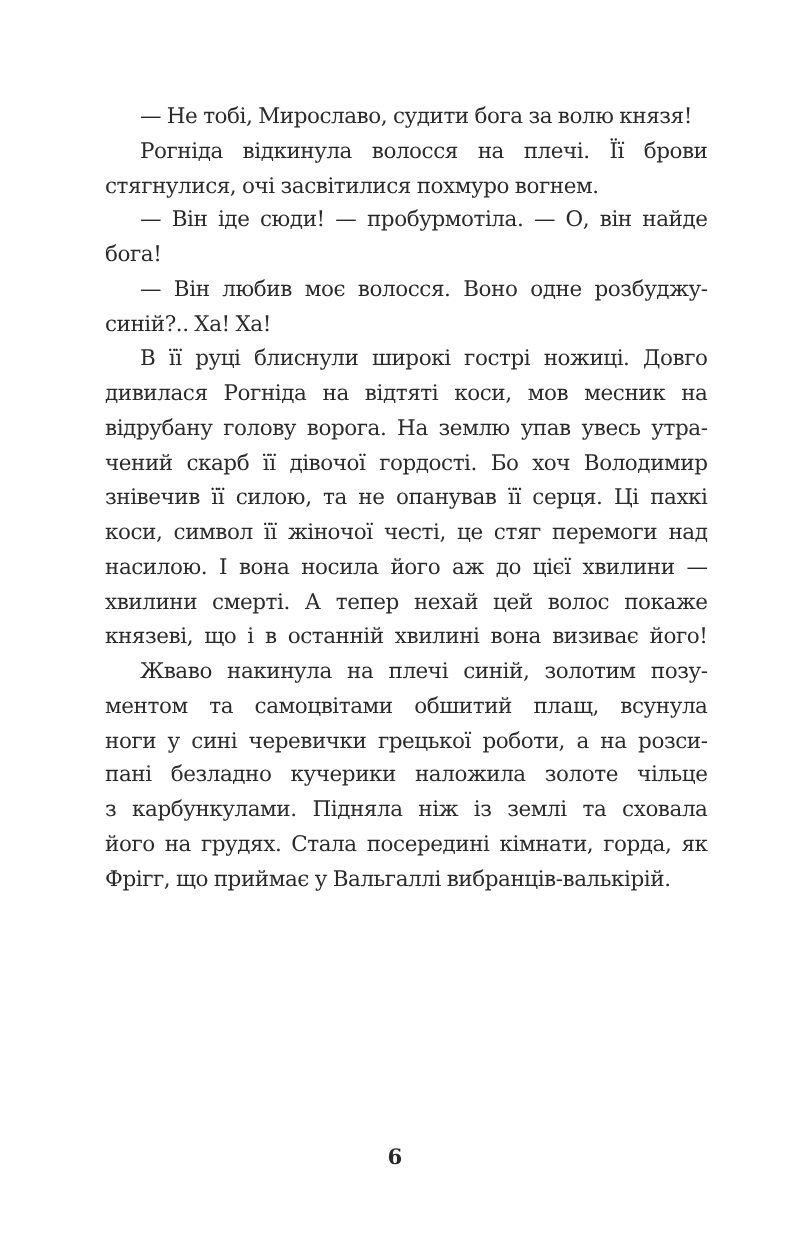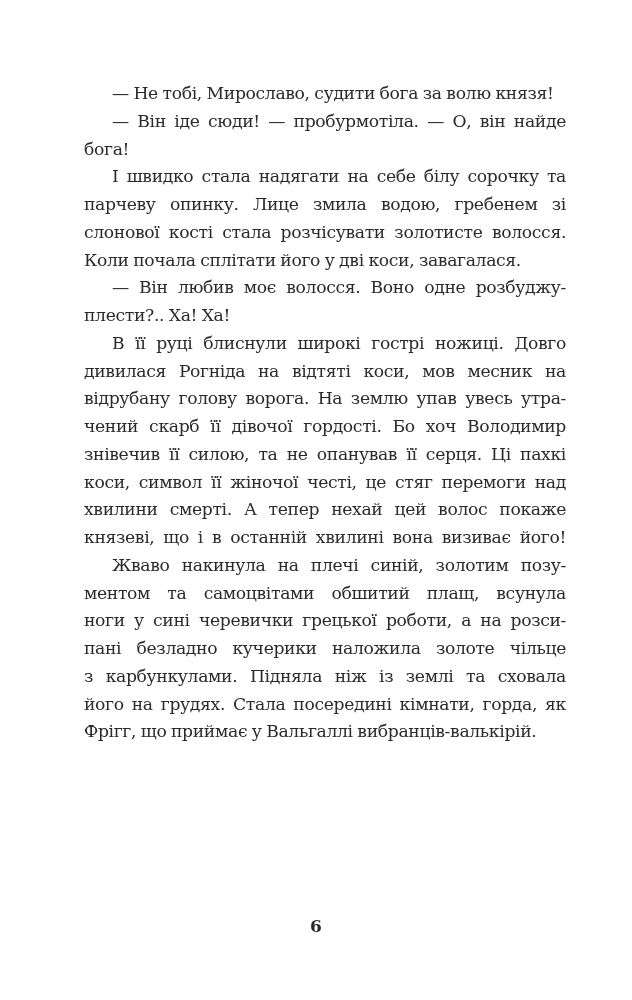--- a/index.html
+++ b/index.html
@@ -39,45 +39,44 @@
 <body>
 
 <div class="page">
   <div class="text-block">
 
     <div>
       <span class="line indent last">— Не тобі, Мирославо, судити бога за волю князя!</span>
     </div>
 
 
+    <div>
+      <span class="line indent">Рогніда відкинула волосся на плечі. Її брови</span>
+      <span class="line last">стягнулися, очі засвітилися похмуро вогнем.</span>
+    </div>
 
     <div>
       <span class="line indent">— Він іде сюди! — пробурмотіла. — О, він найде</span>
       <span class="line last">бога!</span>
     </div>
 
-    <div>
-      <span class="line indent">І швидко стала надягати на себе білу сорочку та</span>
-      <span class="line">парчеву опинку. Лице змила водою, гребенем зі</span>
-      <span class="line">слонової кості стала розчісувати золотисте волосся.</span>
-      <span class="line last">Коли почала сплітати його у дві коси, завагалася.</span>
-    </div>
 
     <div>
       <span class="line indent">— Він любив моє волосся. Воно одне розбуджу-</span>
-      <span class="line last">плести?.. Ха! Ха!</span>
+      <span class="line last">синій?.. Ха! Ха!</span>
     </div>
 
     <div>
       <span class="line indent">В її руці блиснули широкі гострі ножиці. Довго</span>
       <span class="line">дивилася Рогніда на відтяті коси, мов месник на</span>
       <span class="line">відрубану голову ворога. На землю упав увесь утра-</span>
       <span class="line">чений скарб її дівочої гордості. Бо хоч Володимир</span>
       <span class="line">знівечив її силою, та не опанував її серця. Ці пахкі</span>
       <span class="line">коси, символ її жіночої честі, це стяг перемоги над</span>
+      <span class="line">насилою. І вона носила його аж до цієї хвилини —</span>
       <span class="line">хвилини смерті. А тепер нехай цей волос покаже</span>
       <span class="line">князеві, що і в останній хвилині вона визиває його!</span>
     </div>
 
     <div>
       <span class="line indent">Жваво накинула на плечі синій, золотим позу-</span>
       <span class="line">ментом та самоцвітами обшитий плащ, всунула</span>
       <span class="line">ноги у сині черевички грецької роботи, а на розси-</span>
       <span class="line">пані безладно кучерики наложила золоте чільце</span>
       <span class="line">з карбункулами. Підняла ніж із землі та сховала</span>

